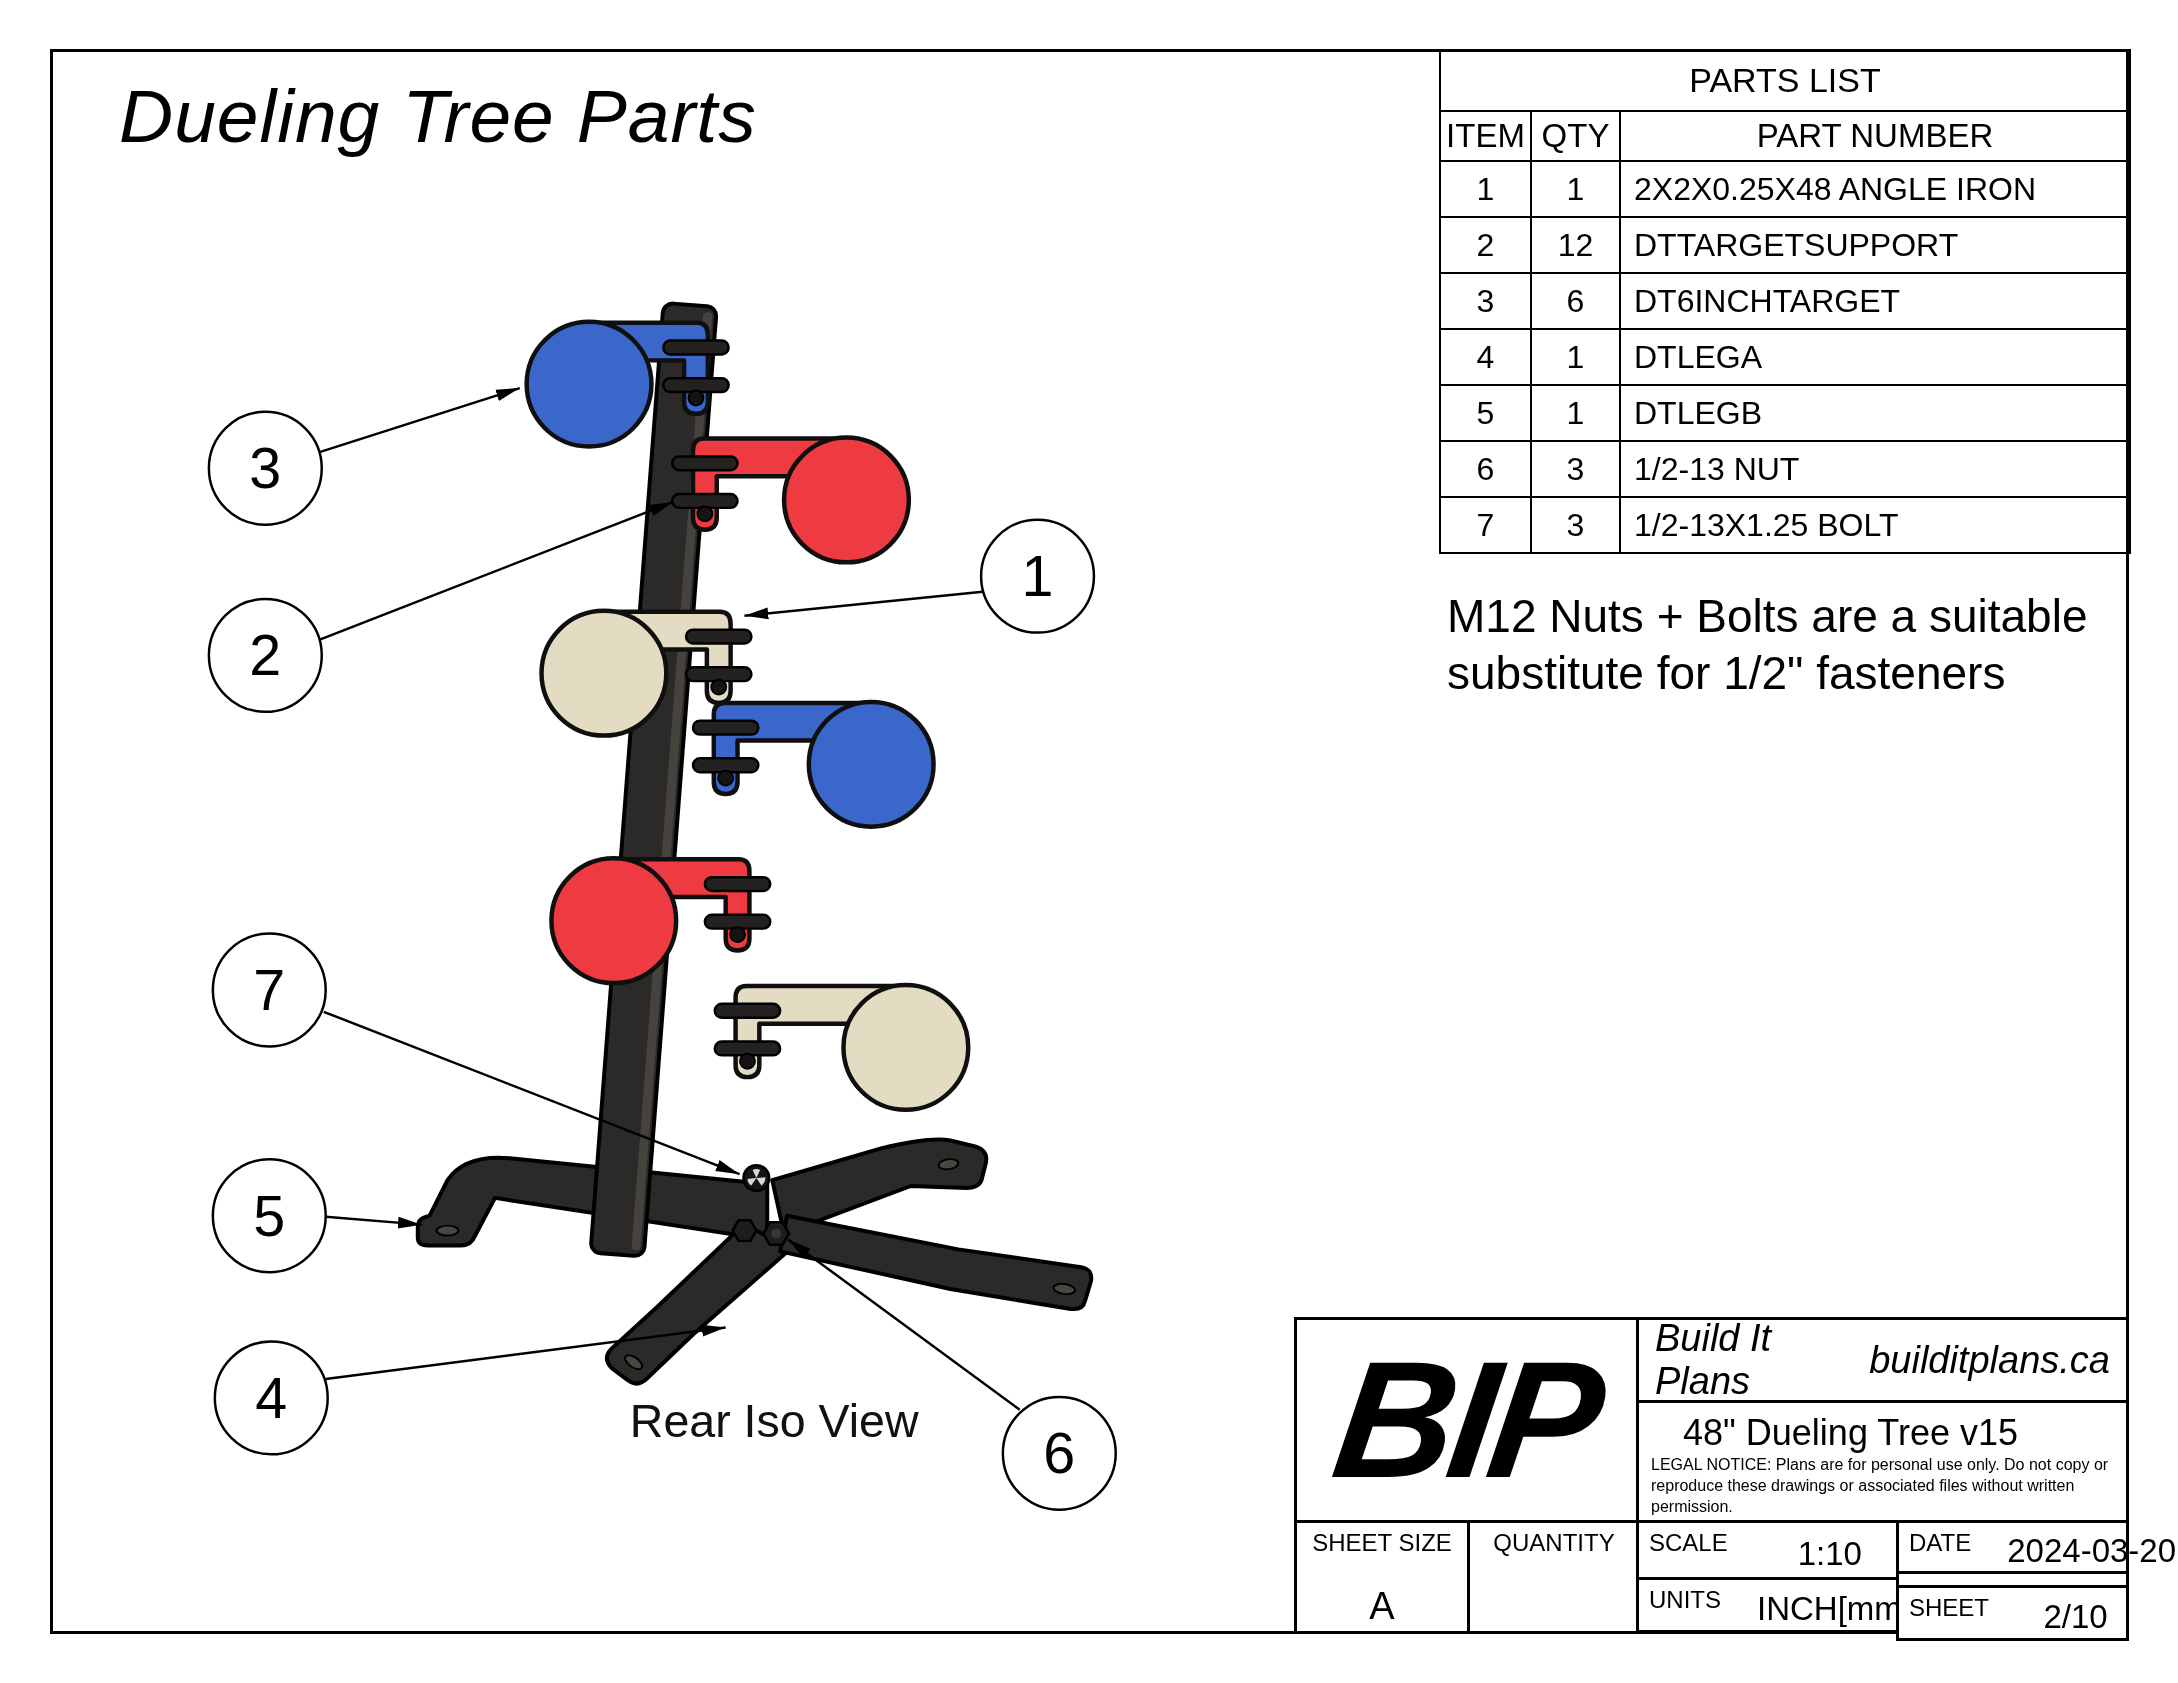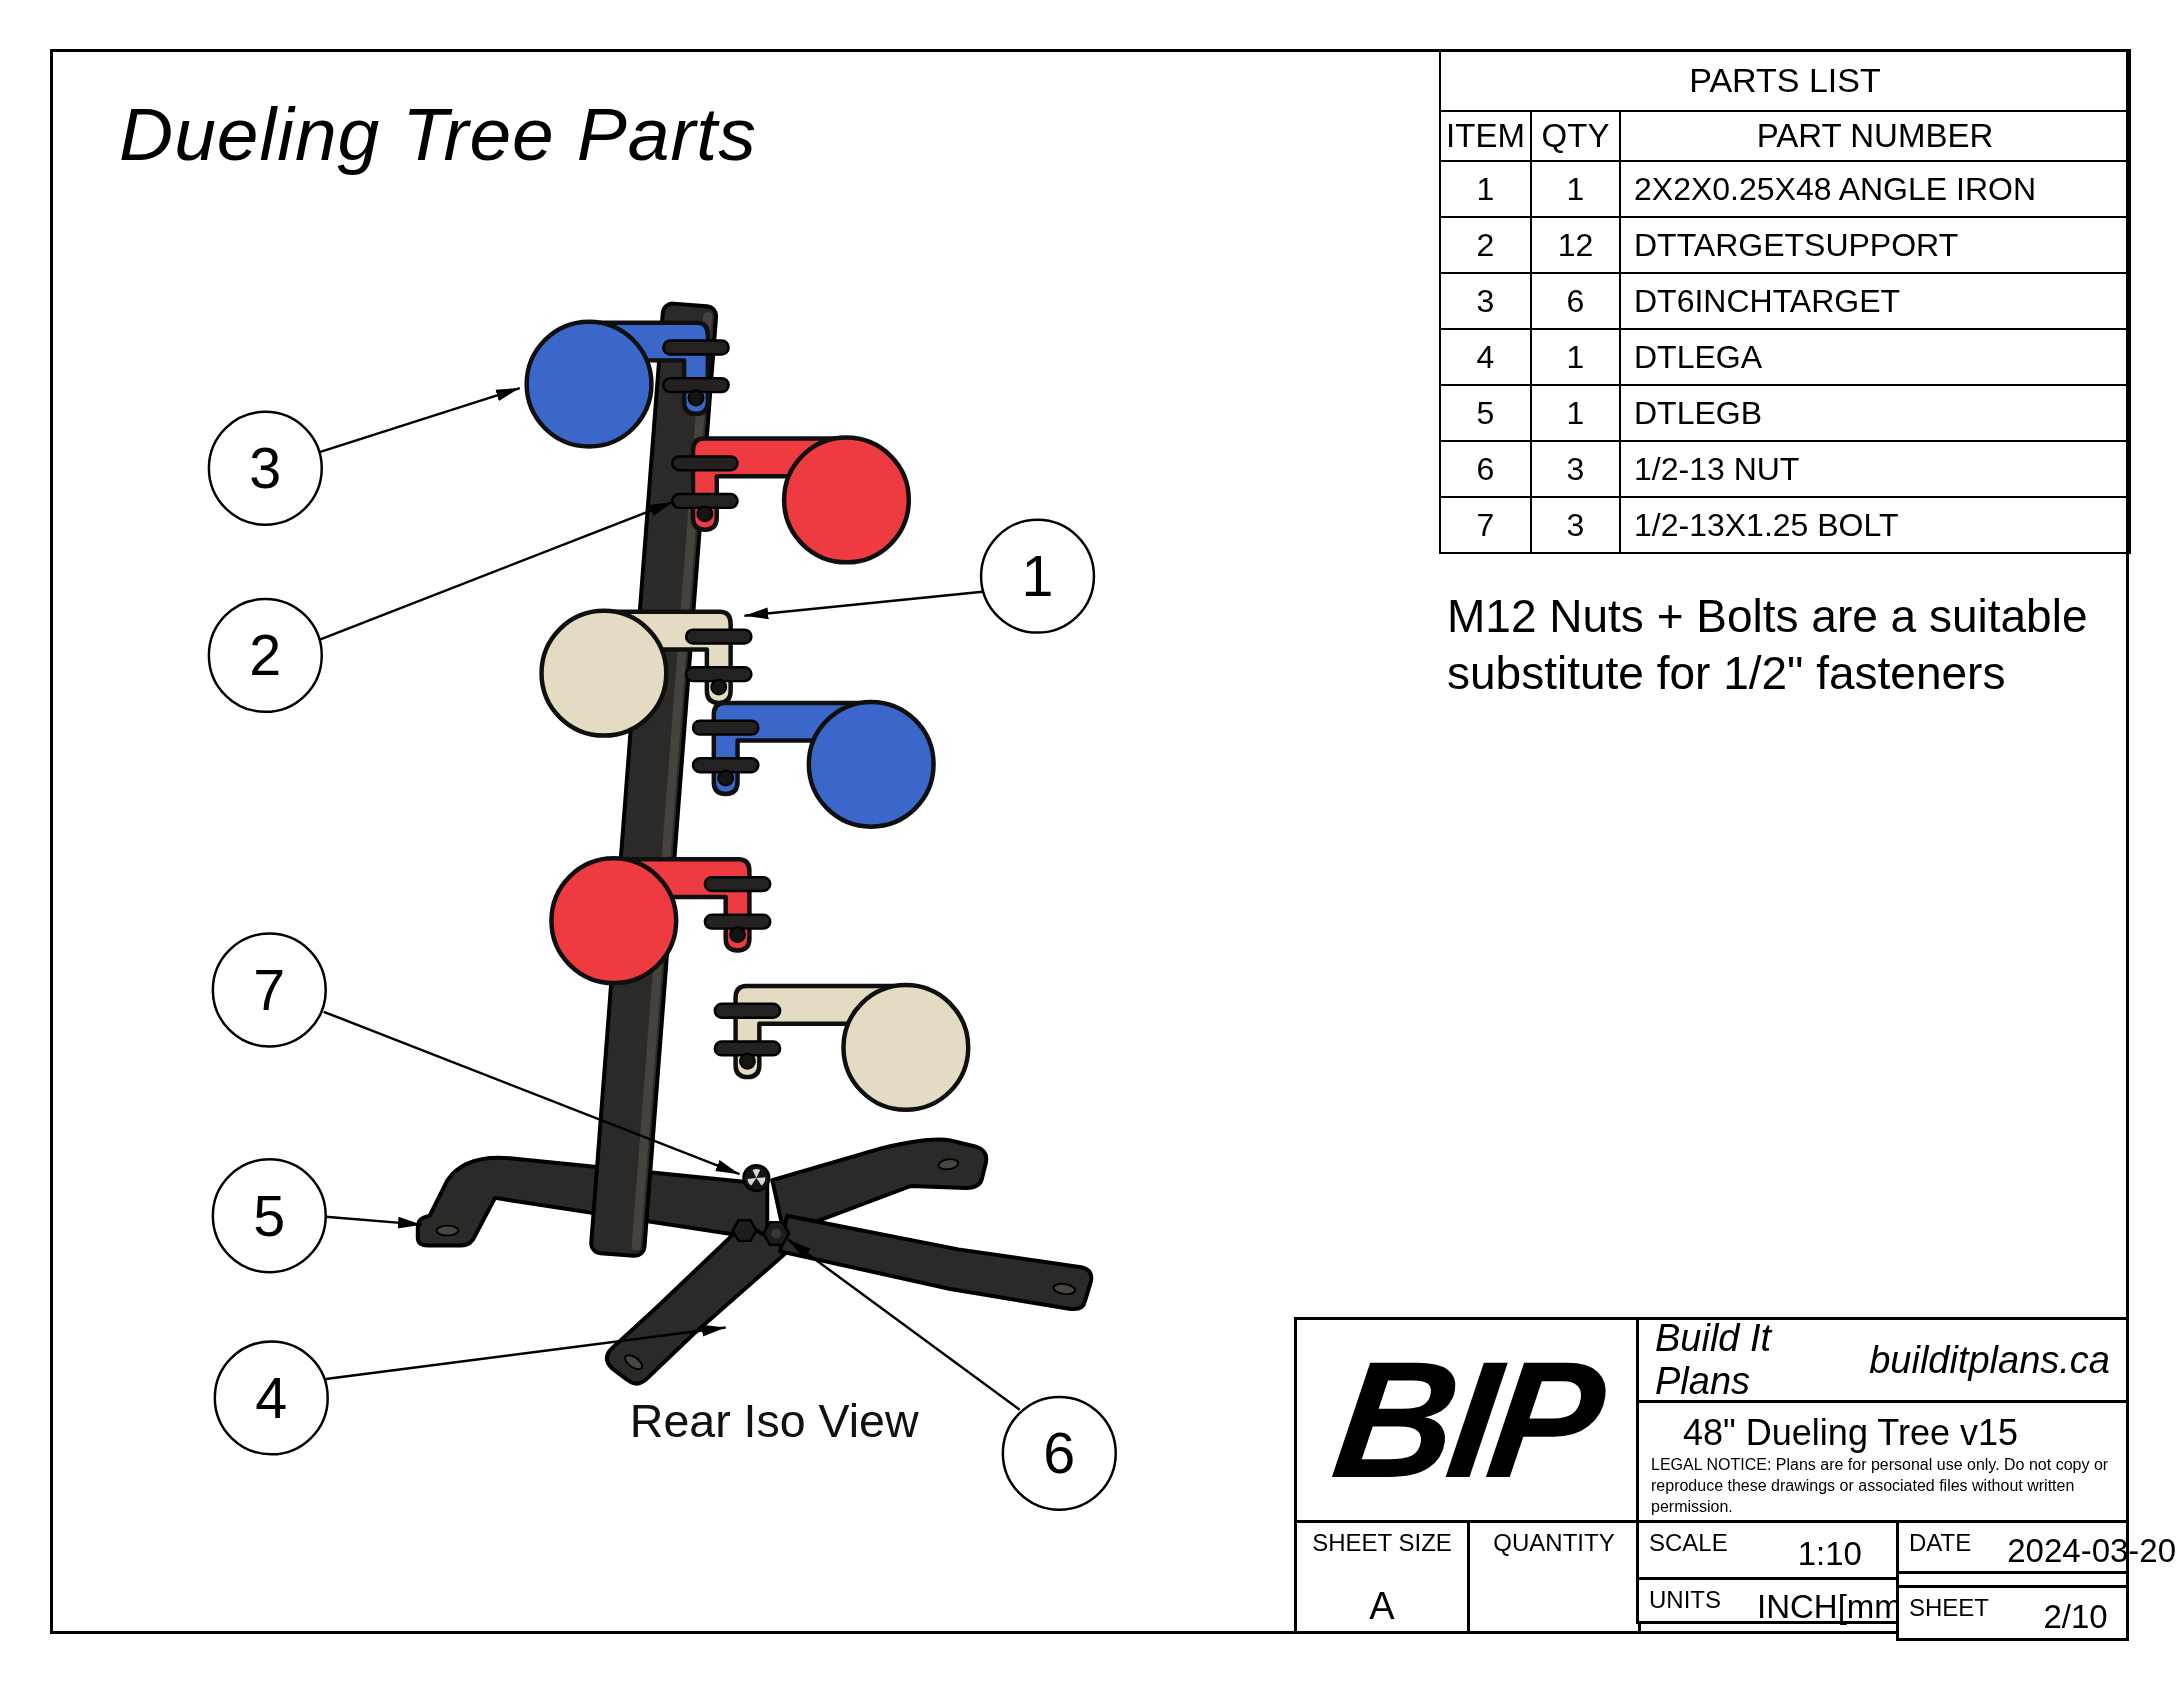--- a/index.html
+++ b/index.html
@@ -1,21 +1,21 @@
 <!DOCTYPE html>
 <html><head>
 <meta charset="utf-8">
 <style>
   html,body{margin:0;padding:0;background:#ffffff;}
   body{width:2178px;height:1683px;position:relative;font-family:"Liberation Sans",sans-serif;color:#000;overflow:hidden;}
   *{box-sizing:border-box;}
 
   .sheet-border{position:absolute;left:50px;top:49px;width:2079px;height:1585px;border:3px solid #000;}
 
-  .page-title{position:absolute;left:119px;top:91px;font-size:75px;font-style:italic;letter-spacing:1px;white-space:nowrap;}
+  .page-title{position:absolute;left:119px;top:73px;font-size:75px;font-style:italic;letter-spacing:1px;white-space:nowrap;}
 
   
   table.parts{position:absolute;left:1439px;top:49px;width:690px;border-collapse:collapse;table-layout:fixed;}
   table.parts td{border:2.5px solid #000;font-size:32px;text-align:center;vertical-align:middle;padding:0;overflow:hidden;white-space:nowrap;}
   table.parts tr.t-title td{height:61px;font-size:34px;}
   table.parts tr.t-head td{height:50px;font-size:33px;}
   table.parts tr.t-row td{height:56px;}
   table.parts td.pn{text-align:left;padding-left:13px;}
   .col-item{width:91px;} .col-qty{width:89px;} .col-pn{width:510px;}
 
@@ -45,21 +45,21 @@
   .dtitle .legal b{font-weight:normal;}
   .cell.ssize{left:0;top:203px;width:176px;height:114px;display:flex;flex-direction:column;align-items:center;}
   .cell.qty{left:173px;top:203px;width:174px;height:114px;display:flex;flex-direction:column;align-items:center;}
   .lbl{font-size:24px;padding-top:6px;}
   .kv{display:flex;align-items:flex-start;gap:36px;}
   .kv .lbl{padding-left:10px;}
   .kv .val{font-size:33px;margin:auto;padding-top:8px;white-space:nowrap;}
   .ssize .val{font-size:38px;margin-top:28px;}
   .cell.scale{left:342px;top:203px;width:263px;height:60px;}
   .cell.date{left:602px;top:203px;width:233px;height:54px;}
-  .cell.units{left:342px;top:260px;width:263px;height:47px;}
+  .cell.units{left:342px;top:260px;width:263px;height:56px;}
   .cell.sheetn{left:602px;top:268px;width:233px;height:56px;}
 </style>
 </head>
 <body>
 
 <div class="sheet-border"></div>
 
 <div class="page-title">Dueling Tree Parts</div>
 
 <table class="parts">

